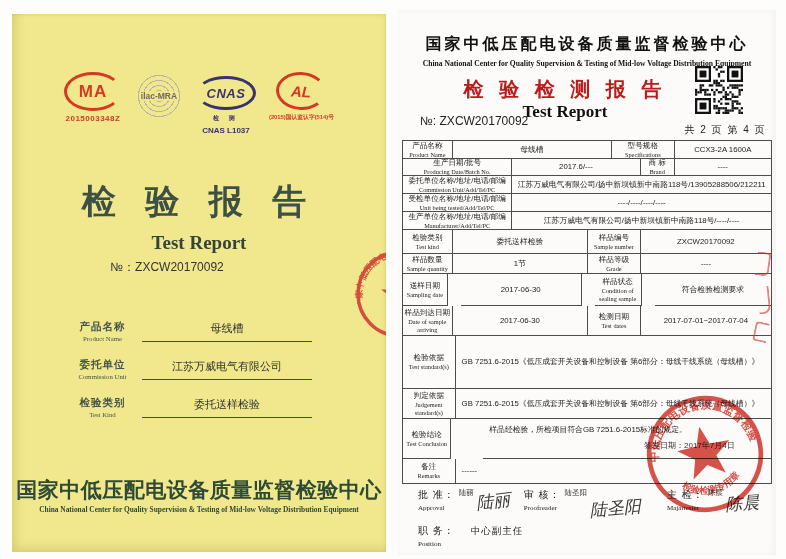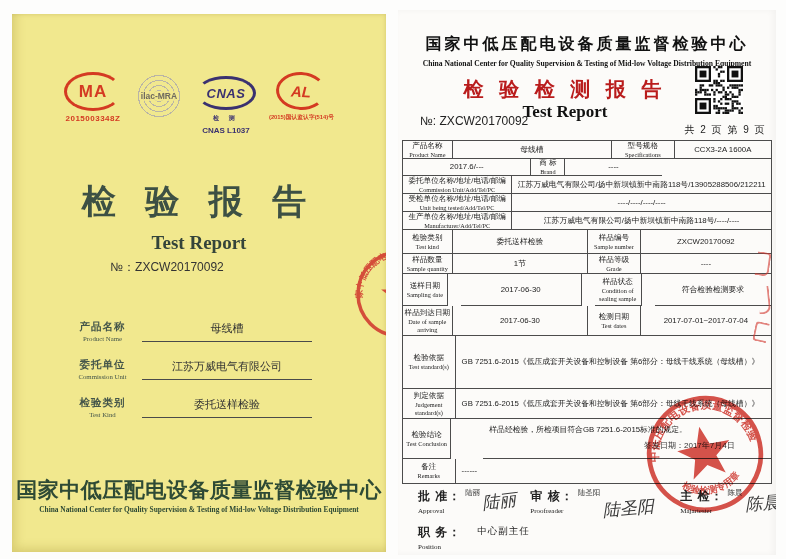--- a/index.html
+++ b/index.html
@@ -77,21 +77,21 @@
   .t-cell.vtop{justify-content:flex-start;padding-top:6px;margin-left:32px;}
   .issue-date{position:absolute;top:430px;left:246px;font-size:8px;color:#333;z-index:2;}
   .r-seal{position:absolute;top:382px;left:245px;width:124px;height:124px;z-index:3;
       transform:rotate(-12deg);opacity:.85;mix-blend-mode:multiply;}
   .seam{position:absolute;right:6px;border:2px solid rgba(208,52,44,.75);opacity:.8;}
   .seam1{top:242px;width:12px;height:20px;border-left:none;border-radius:0 4px 6px 0;transform:rotate(8deg);}
   .seam2{top:276px;width:10px;height:26px;border-left:none;border-top:none;border-radius:0 0 8px 0;transform:rotate(-6deg);}
   .seam3{top:312px;width:12px;height:16px;border-right:none;border-radius:4px 0 0 4px;transform:rotate(12deg);margin-right:2px;}
   .sigs{position:absolute;top:478px;left:20px;width:352px;display:flex;align-items:flex-start;}
   .sig-label{text-align:left;color:#222;flex-shrink:0;}
-  .sg-zh{font-size:12px;letter-spacing:1px;font-weight:bold;}
+  .sg-zh{font-size:10px;letter-spacing:1px;}
   .sg-en{font-size:7px;font-family:"Liberation Serif",serif;margin-top:2px;}
   .sig-printed{font-size:7.5px;color:#333;margin:0 0 0 4px;flex-shrink:0;}
   .sig-hand{font-size:17px;color:#3a3a3a;font-style:italic;margin-left:2px;white-space:nowrap;
       font-weight:500;}
   .h1{transform:rotate(-7deg) translateY(2px);}
   .h2{transform:rotate(-5deg) translateY(9px);}
   .h3{transform:rotate(-4deg) translateY(4px);}
   .pos-line{position:absolute;top:514px;left:20px;display:flex;align-items:flex-start;}
   .pos-value{font-size:9.5px;color:#222;margin-left:16px;margin-top:1px;letter-spacing:1px;}
   svg text{font-family:"Liberation Sans",sans-serif;}
@@ -291,40 +291,44 @@
         <rect x="19" y="19" width="1" height="1" fill="#111"></rect>
         <rect x="9" y="20" width="1" height="1" fill="#111"></rect>
         <rect x="10" y="20" width="1" height="1" fill="#111"></rect>
         <rect x="12" y="20" width="1" height="1" fill="#111"></rect>
         <rect x="13" y="20" width="1" height="1" fill="#111"></rect>
         <rect x="14" y="20" width="1" height="1" fill="#111"></rect>
         <rect x="19" y="20" width="1" height="1" fill="#111"></rect>
         <rect x="20" y="20" width="1" height="1" fill="#111"></rect>
       </svg></div>
   <div class="r-no">№: ZXCW20170092</div>
-  <div class="r-pages">共 2 页  第 9 页</div>
+  <div class="r-pages">共 2 页  第 4 页</div>
 
   <div class="r-table">
       <div class="t-row" style="height: 18px;">
         <div class="t-cell" style="width: 13.5%;">
           <div class="c-zh">产品名称</div>
           <div class="c-en">Product Name</div>
         </div>
         <div class="t-cell" style="width: 43.3%;">
           <div class="c-v">母线槽</div>
         </div>
         <div class="t-cell" style="width: 17%;">
           <div class="c-zh">型号规格</div>
           <div class="c-en">Specifications</div>
         </div>
         <div class="t-cell" style="width: 26.2%;">
           <div class="c-v">CCX3-2A  1600A</div>
         </div>
       </div>
       <div class="t-row" style="height: 17px;">
+        <div class="t-cell" style="width: 29.7%;">
+          <div class="c-zh">生产日期/批号</div>
+          <div class="c-en">Producing Date/Batch No.</div>
+        </div>
         <div class="t-cell" style="width: 34.9%;">
           <div class="c-v">2017.6/---</div>
         </div>
         <div class="t-cell" style="width: 9.2%;">
           <div class="c-zh">商  标</div>
           <div class="c-en">Brand</div>
         </div>
         <div class="t-cell" style="width: 26.2%;">
           <div class="c-v">----</div>
         </div>

